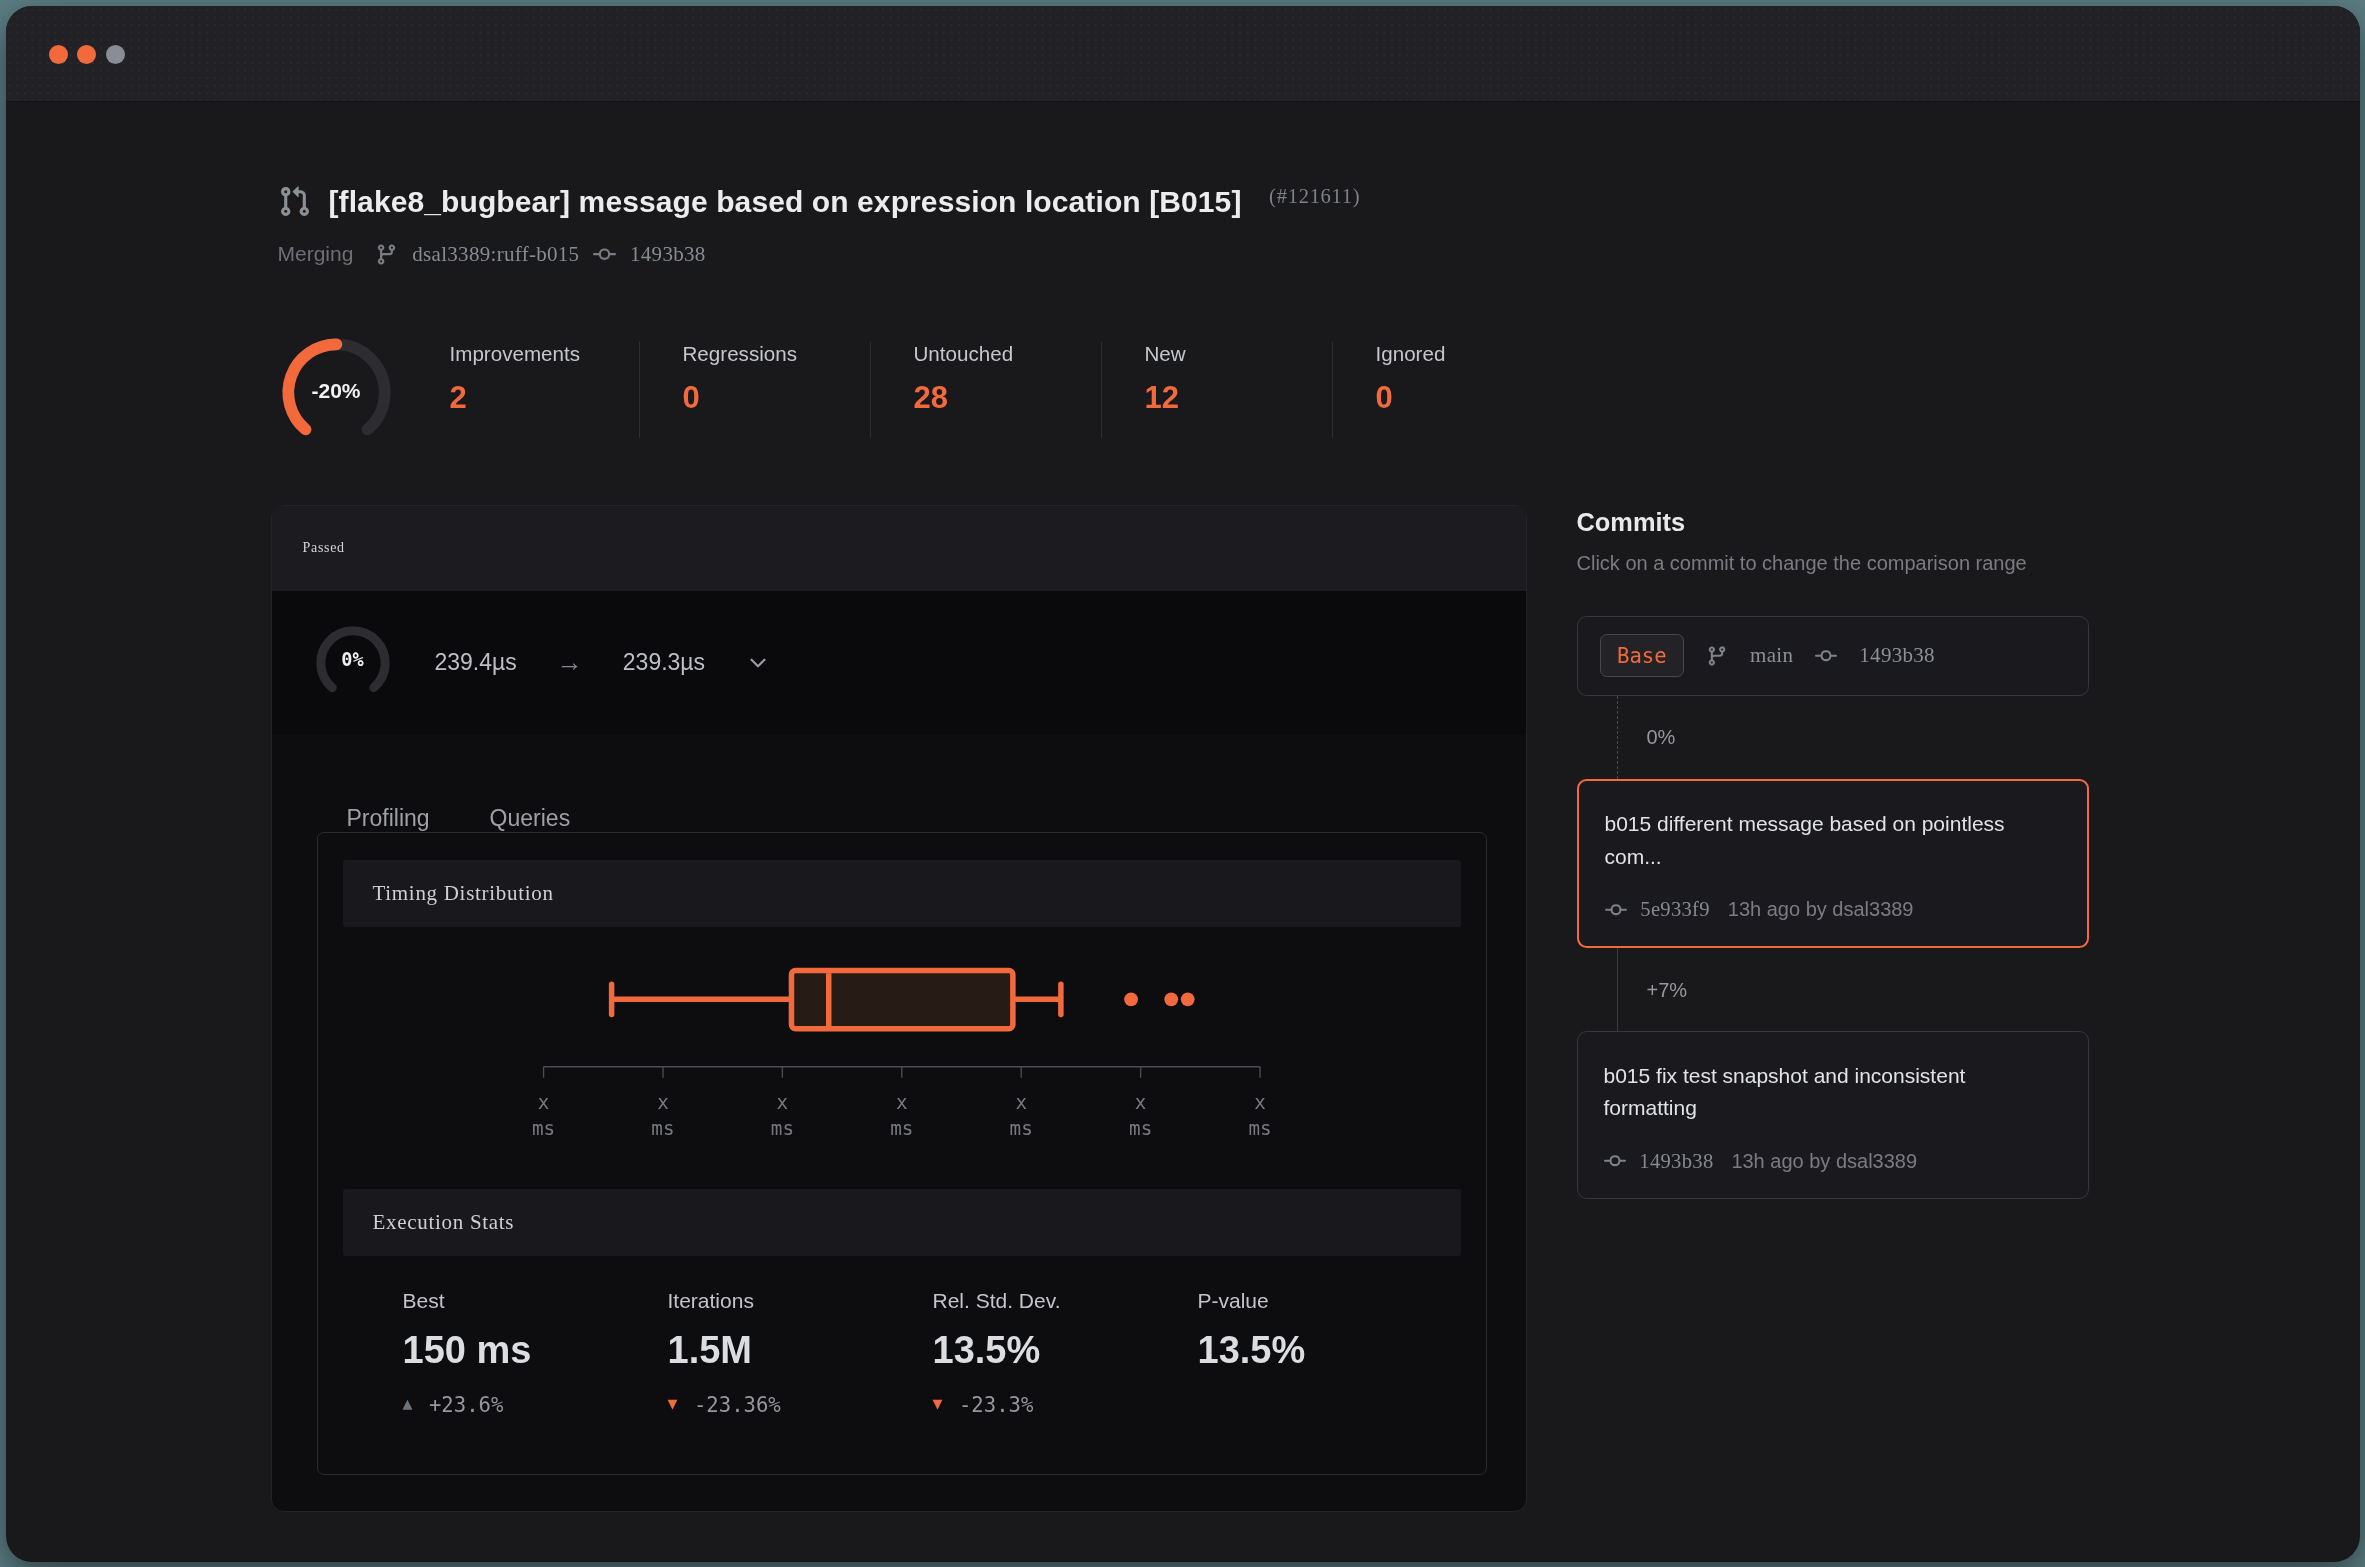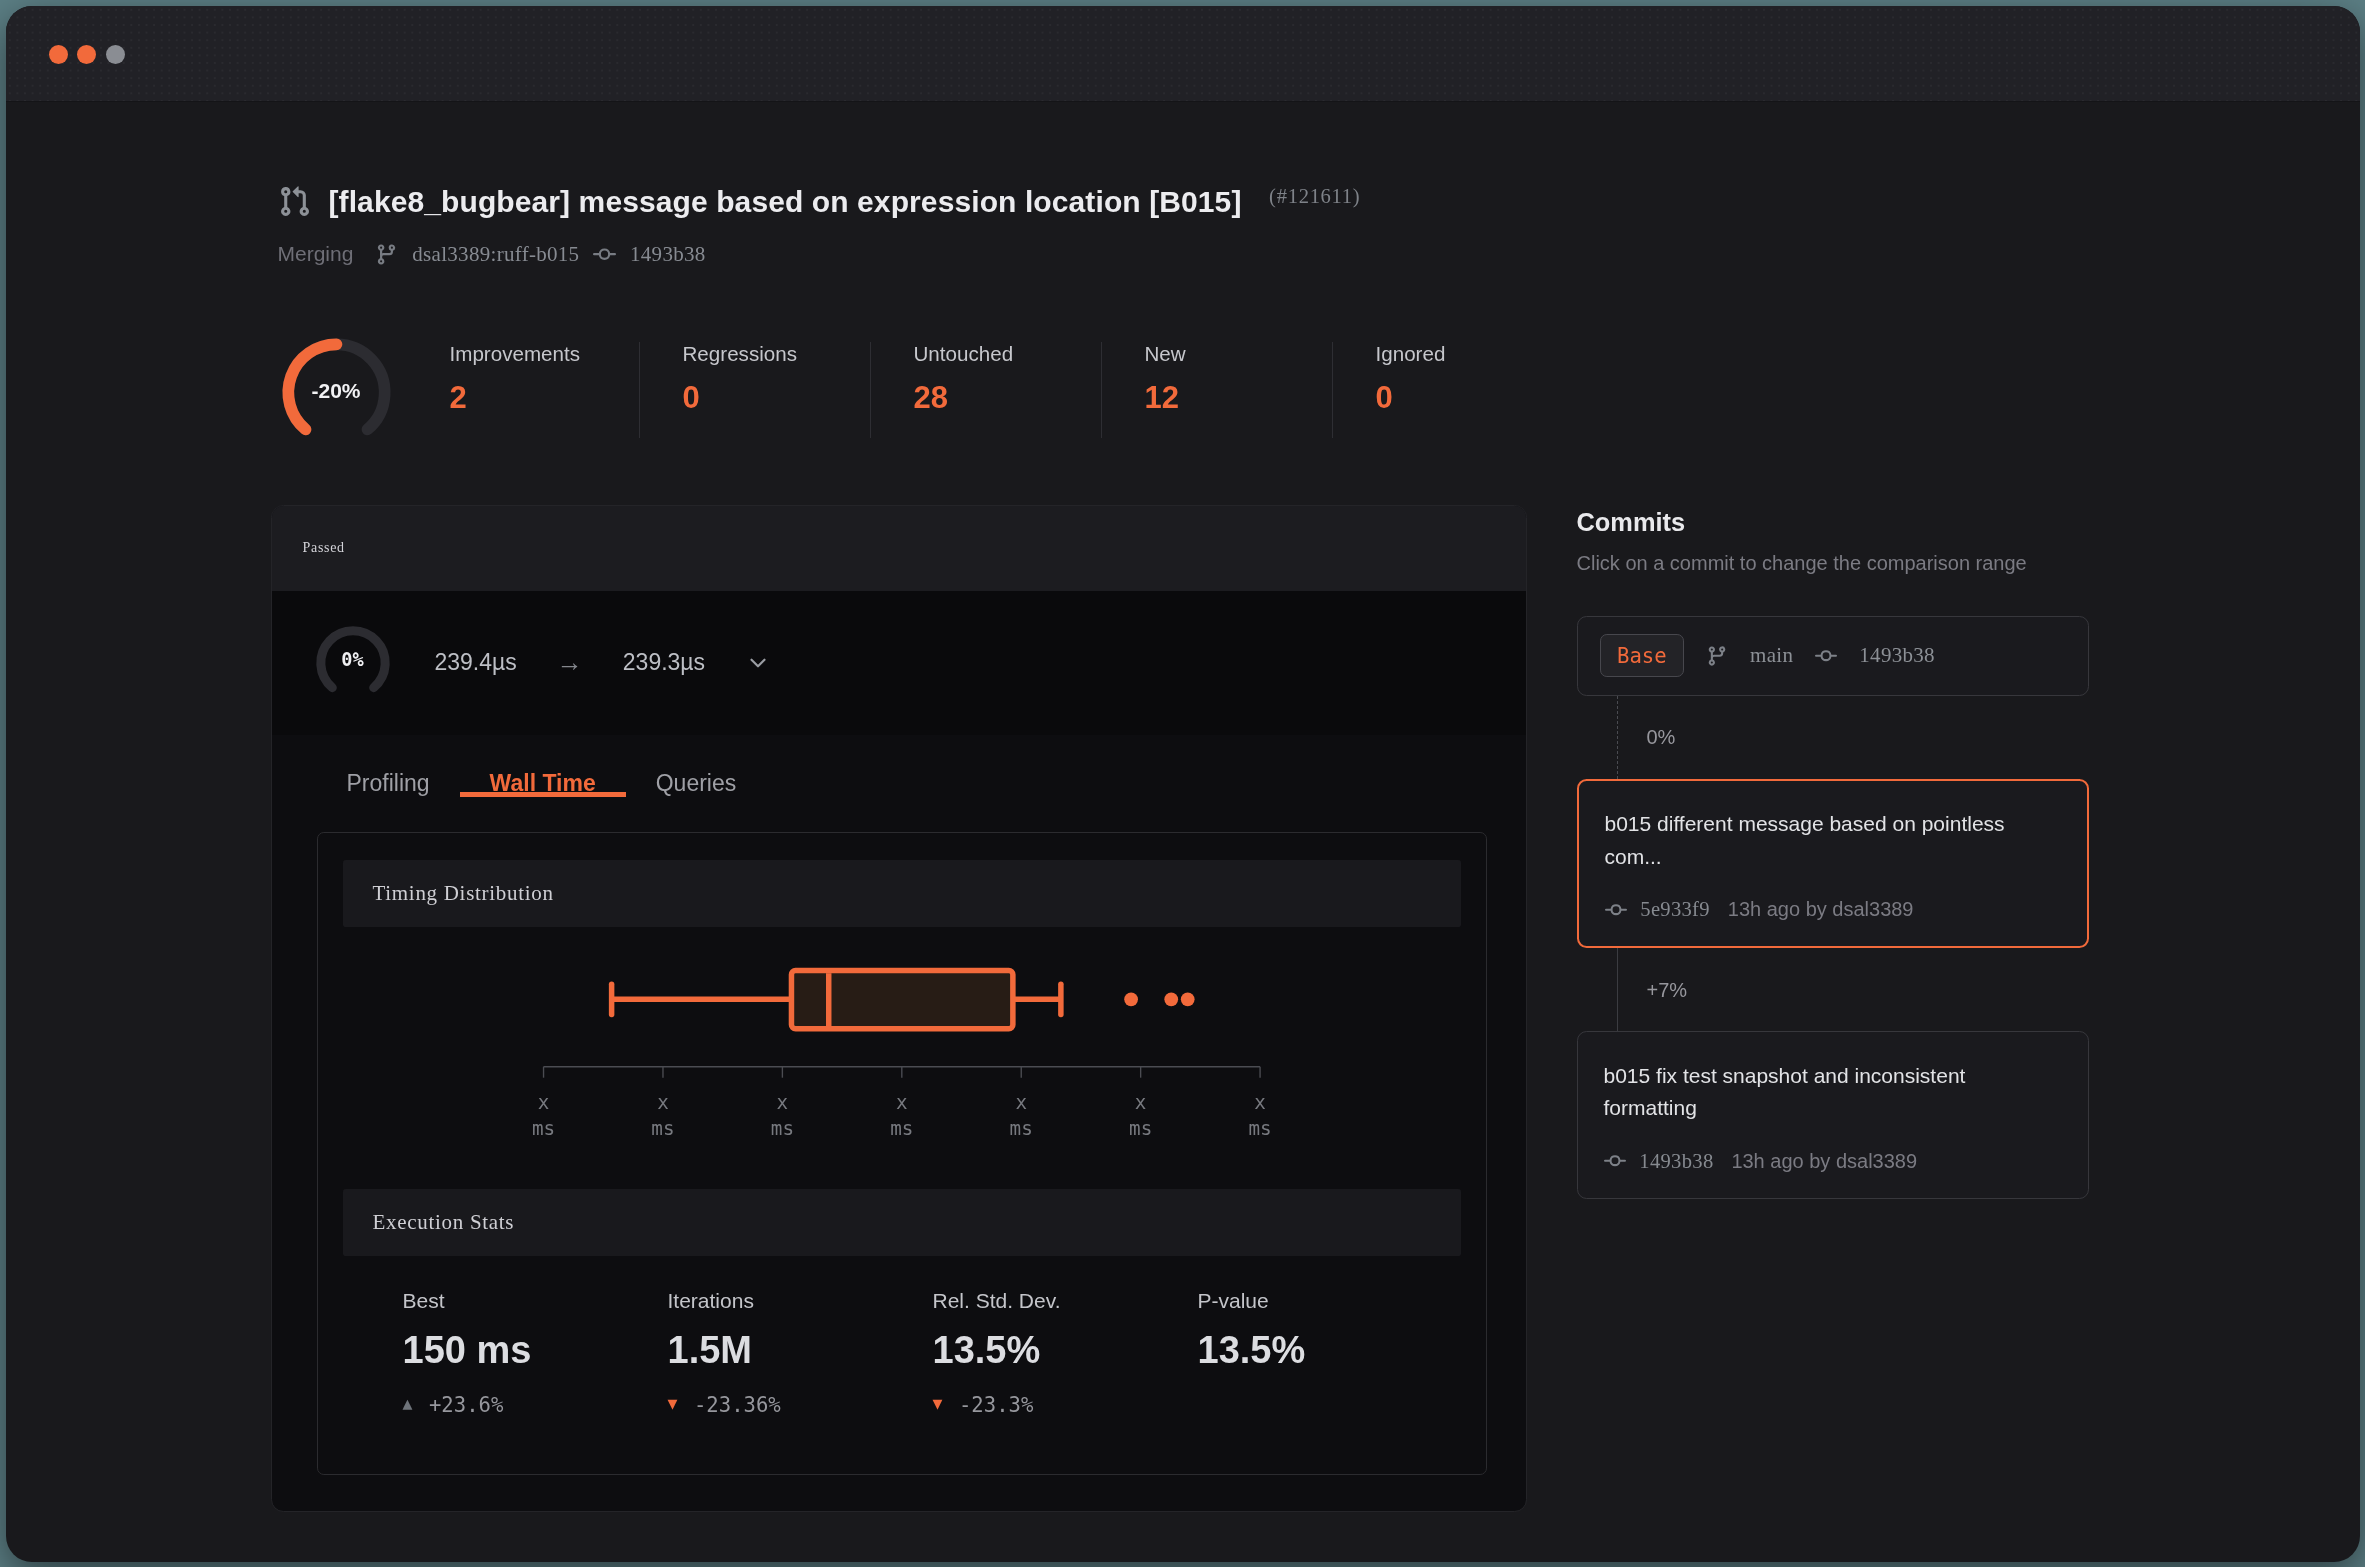--- a/index.html
+++ b/index.html
@@ -64,21 +64,21 @@
   .bench-name{font-size:25px;color:var(--accent);cursor:pointer;}
   .bench-path{margin-top:15px;font-size:18.6px;color:#73747B;}
   .bench-right{display:flex;align-items:center;gap:40px;}
   .mini-gauge{position:relative;width:84px;height:84px;flex:none;}
   .mini-gauge-label{position:absolute;inset:0;display:flex;align-items:center;justify-content:center;
     font-family:"DejaVu Sans Mono",monospace;font-size:18.6px;font-weight:700;color:#F0F0F3;padding-bottom:5.5px;}
   .time-val{font-size:23px;color:#BDBFC5;}
   .arrow{font-size:26px;color:#84878D;}
   .chev{width:26px;height:26px;color:#9A9DA3;cursor:pointer;}
 
-  .tabs{height:97px;display:flex;align-items:center;padding-left:45px;}
+  .tabs{height:97px;display:flex;align-items:flex-end;padding-left:45px;}
   .tab{position:relative;display:flex;align-items:center;padding:0 30px;font-size:23px;color:#9FA0A6;cursor:pointer;background:none;border:none;font-family:inherit;}
   .tab.active{color:var(--accent);font-weight:600;}
   .tab.active::after{content:"";position:absolute;left:0;right:0;bottom:0;height:4.1px;background:var(--accent);}
 
   .chart-card{margin:0 39px 0 45px;height:643px;border:1.4px solid var(--border2);border-radius:6.9px;background:var(--panel-bg);}
   .band{margin:27.5px 25px 0 25px;height:67px;background:var(--band-bg);border-radius:2.8px;display:flex;align-items:center;
     padding-left:30px;font-size:21px;color:#CFCFD4;letter-spacing:0.7px;}
   #boxplot-svg{display:block;width:1169px;height:234px;}
   .tick{font-family:"DejaVu Sans Mono",monospace;font-size:28px;fill:#77797F;}
 
@@ -196,21 +196,20 @@
           <span class="arrow">→</span>
           <span class="time-val">239.3µs</span>
           <svg class="chev" viewBox="0 0 24 24" fill="none" stroke="currentColor" stroke-width="2" stroke-linecap="round" stroke-linejoin="round">
               <path d="M6 9l6 6 6-6"></path>
             </svg>
         </div>
       </div>
 
       <div class="tabs">
         <button class="tab">Profiling</button>
-        <button class="tab active">Wall Time</button>
         <button class="tab">Queries</button>
       </div>
 
       <div class="chart-card">
         <div class="band mono">
           <span>Timing Distribution</span>
         </div>
 
         <svg id="boxplot-svg" viewBox="0 0 1700 340">
             <line x1="328" y1="203" x2="1370" y2="203" stroke="#4B4C52" stroke-width="2"></line>

